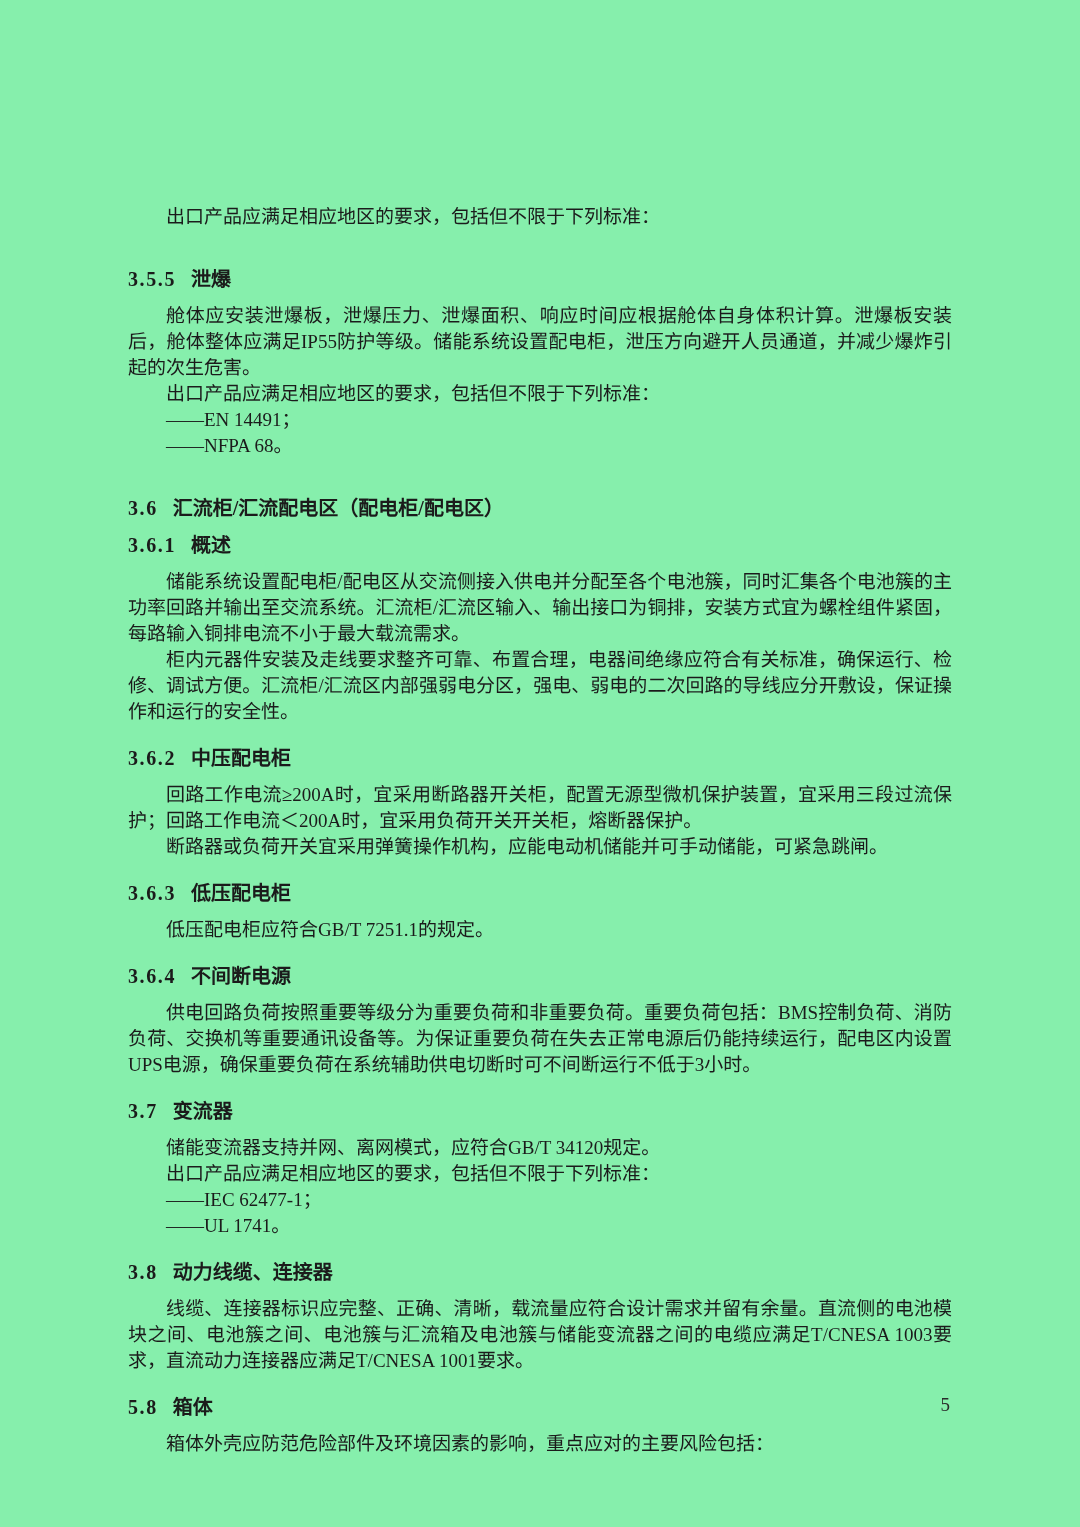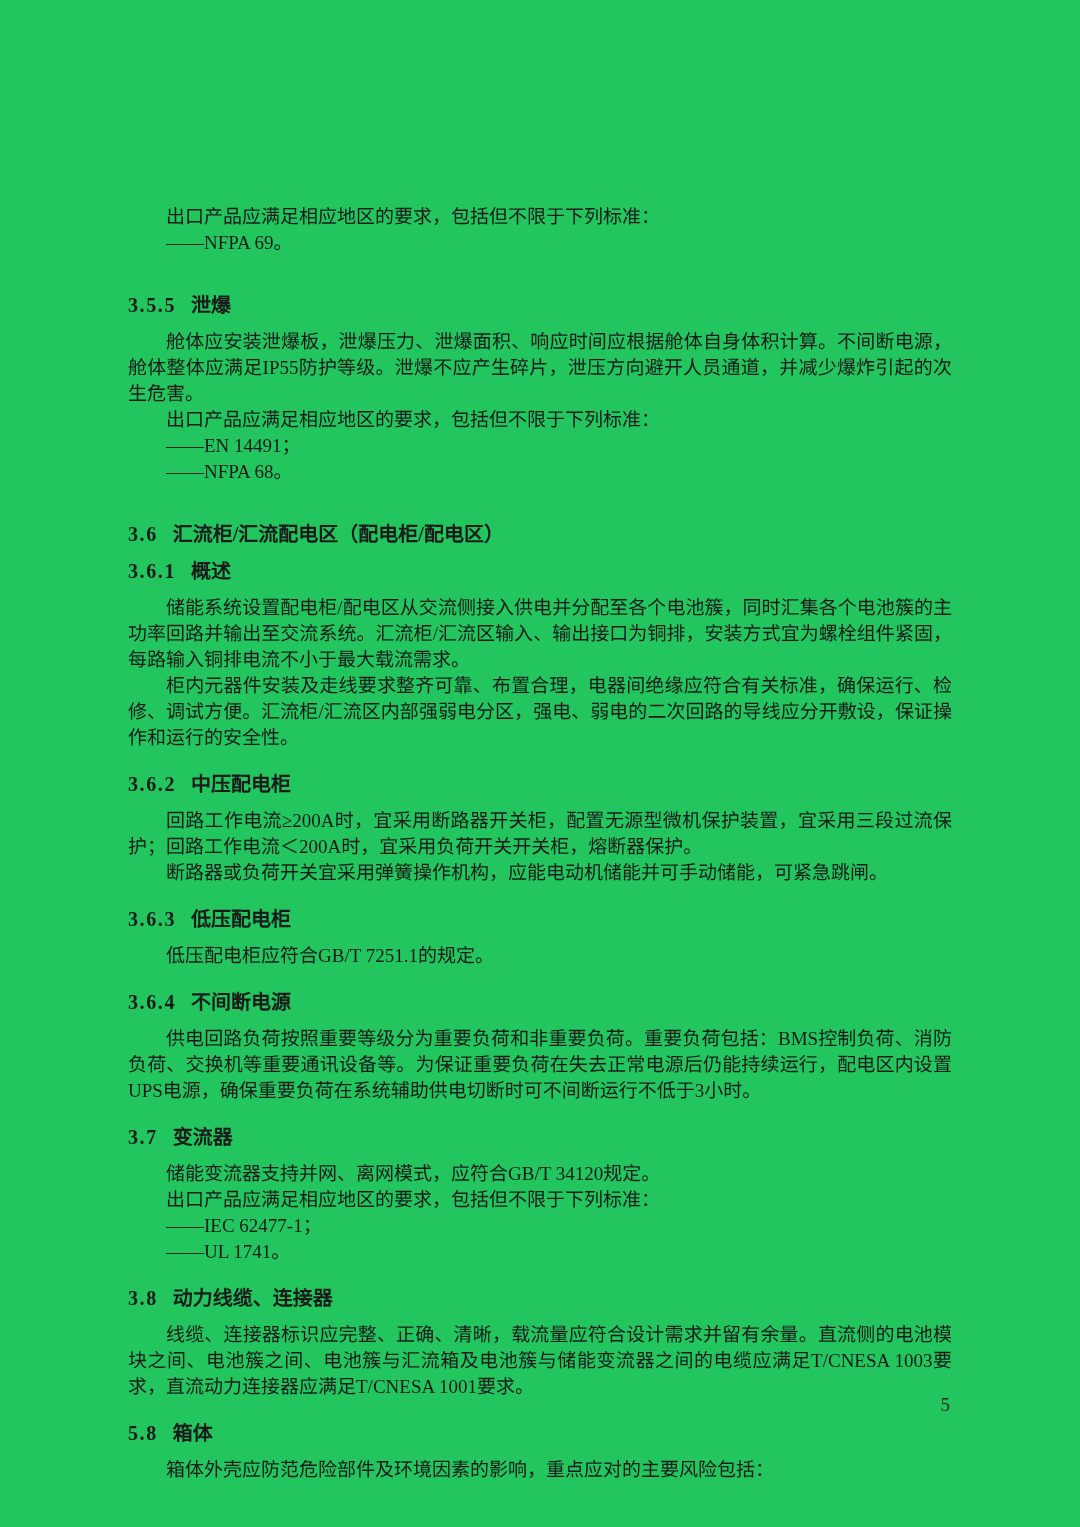--- a/index.html
+++ b/index.html
@@ -2,21 +2,21 @@
 <html lang="zh-CN"><head>
 <meta charset="utf-8">
 <style>
   html, body { margin: 0; padding: 0; background: #ffffff; }
   .page {
     position: relative;
     width: 1080px;
     height: 1527px;
     box-sizing: border-box;
     margin: 0 auto;
-    background: #22c55e;
+    background: #86efac;
     padding: 204px 128px 0 128px;
     font-family: "Liberation Serif", "DejaVu Serif", serif;
     color: #1b1b1b;
     font-size: 19px;
     line-height: 26px;
   }
   .page p {
     margin: 0;
     text-indent: 2em;
     text-align: justify;
@@ -39,26 +39,25 @@
     line-height: 26px;
     color: #2a2a2a;
   }
 </style>
 </head>
 <body>
 
 <div class="page">
 
   <p>出口产品应满足相应地区的要求，包括但不限于下列标准：</p>
-  <p>——NFPA 69。</p>
 
   <h3 class="gap-lg">
     <span class="hnum">3.5.5</span><span>泄爆</span>
   </h3>
-  <p>舱体应安装泄爆板，泄爆压力、泄爆面积、响应时间应根据舱体自身体积计算。不间断电源，舱体整体应满足IP55防护等级。泄爆不应产生碎片，泄压方向避开人员通道，并减少爆炸引起的次生危害。</p>
+  <p>舱体应安装泄爆板，泄爆压力、泄爆面积、响应时间应根据舱体自身体积计算。泄爆板安装后，舱体整体应满足IP55防护等级。储能系统设置配电柜，泄压方向避开人员通道，并减少爆炸引起的次生危害。</p>
   <p>出口产品应满足相应地区的要求，包括但不限于下列标准：</p>
   <p>——EN 14491；</p>
   <p>——NFPA 68。</p>
 
   <h2 class="gap-lg">
     <span class="hnum">3.6</span><span>汇流柜/汇流配电区（配电柜/配电区）</span>
   </h2>
 
   <h3>
     <span class="hnum">3.6.1</span><span>概述</span>

